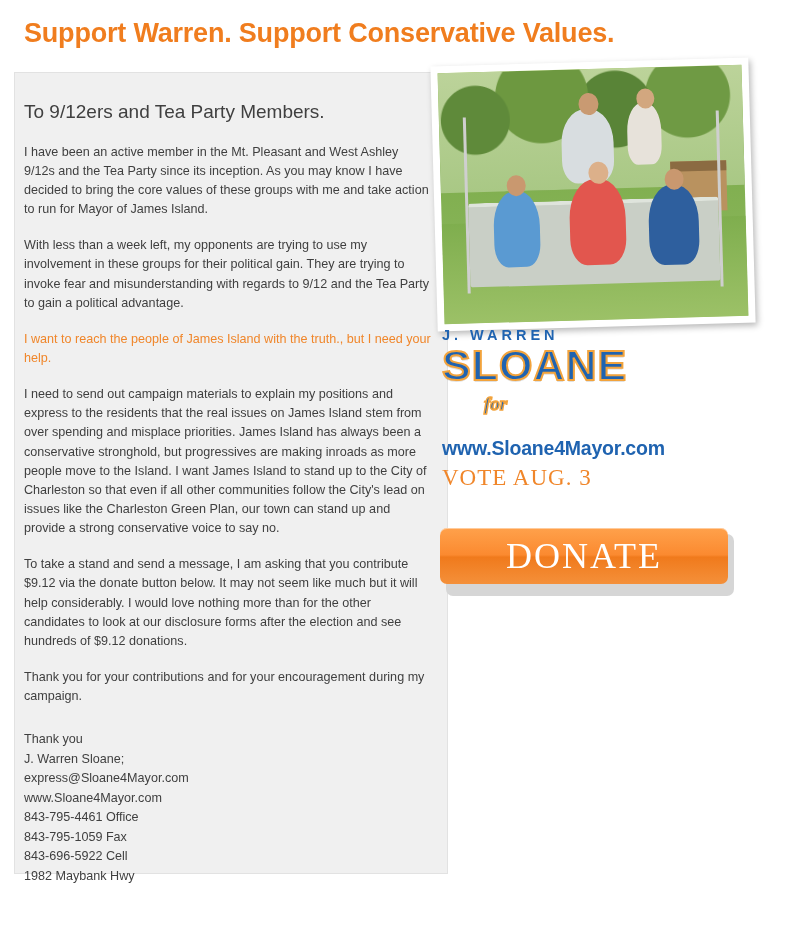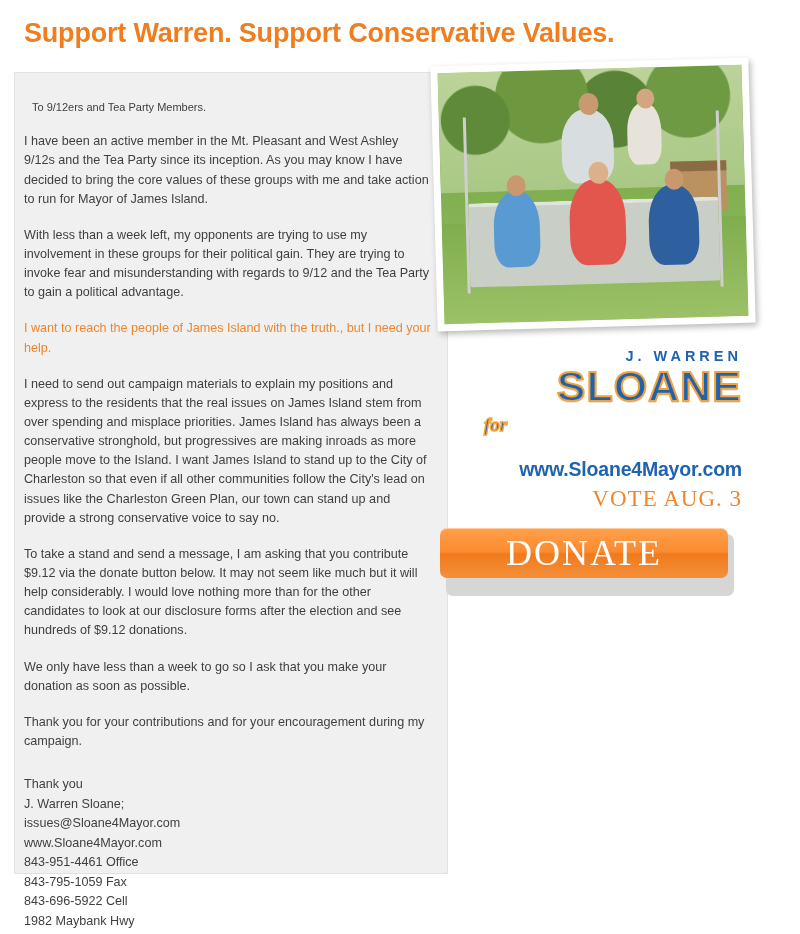--- a/index.html
+++ b/index.html
@@ -39,23 +39,23 @@
     background: #f0f0f0;
     border: 1px solid #e2e2e2;
   }
   .body-inner {
     position: absolute;
     left: 24px;
     top: 72px;
     width: 412px;
   }
   .salutation {
-    font-size: 11px;
+    font-size: 19px;
     color: #404040;
-    margin: 28px 0 18px 8px;
+    margin: 28px 0 18px 0;
     line-height: 1.3;
   }
   .para {
     font-size: 12.6px;
     line-height: 1.52;
     color: #3f3f3f;
     margin: 0 0 17px 0;
     max-width: 408px;
   }
   .para.highlight {
@@ -139,23 +139,23 @@
   .photo .p.boy1 .head { position:absolute; left: 32%; top: -16px; width: 19px; height: 21px; background: #c9986f; border-radius: 50%; }
   .photo .p.mom { left: 42%; top: 44%; width: 56px; height: 86px; background: #e2564e; }
   .photo .p.mom .head { position:absolute; left: 36%; top: -17px; width: 20px; height: 22px; background: #dcb08a; border-radius: 50%; }
   .photo .p.boy2 { left: 68%; top: 47%; width: 50px; height: 80px; background: #2e5f9e; }
   .photo .p.boy2 .head { position:absolute; left: 34%; top: -16px; width: 19px; height: 21px; background: #c9986f; border-radius: 50%; }
 
   
   .logo {
     position: absolute;
     left: 10px;
-    top: 296px;
+    top: 275px;
     width: 300px;
-    text-align: right;
+    text-align: left;
   }
   .logo .jwarren {
     font-size: 14.5px;
     font-weight: bold;
     letter-spacing: 4px;
     color: #1f63b0;
     margin-bottom: 2px;
   }
   .logo .sloane {
     font-size: 43px;
@@ -215,21 +215,21 @@
     width: 288px;
     height: 62px;
     border-radius: 7px;
     background: #d6d6d6;
   }
   .donate {
     position: absolute;
     left: 8px;
     top: 476px;
     width: 288px;
-    height: 50px;
+    height: 56px;
     border: none;
     border-radius: 7px;
     background: linear-gradient(#ffa14b 0%, #fb8a30 48%, #f07a1c 52%, #f4903a 100%);
     color: #ffffff;
     font-family: "Liberation Serif", serif;
     font-size: 36px;
     letter-spacing: 2px;
     cursor: pointer;
     box-shadow: inset 0 1px 0 rgba(255,255,255,0.45);
   }
@@ -242,29 +242,28 @@
 <div class="body-panel"></div>
 
 <div class="body-inner">
   <div class="salutation">To 9/12ers and Tea Party Members.</div>
 
   <p class="para">I have been an active member in the Mt. Pleasant and West Ashley 9/12s and the Tea Party since its inception. As you may know I have decided to bring the core values of these groups with me and take action to run for Mayor of James Island.</p>
   <p class="para">With less than a week left, my opponents are trying to use my involvement in these groups for their political gain. They are trying to invoke fear and misunderstanding with regards to 9/12 and the Tea Party to gain a political advantage.</p>
   <p class="para highlight">I want to reach the people of James Island with the truth., but I need your help.</p>
   <p class="para">I need to send out campaign materials to explain my positions and express to the residents that the real issues on James Island stem from over spending and misplace priorities.  James Island has always been a conservative stronghold, but progressives are making inroads as more people move to the Island.  I want James Island to stand up to the City of Charleston so that even if all other communities follow the City's lead on issues like the Charleston Green Plan, our town can stand up and provide a strong conservative voice to say no.</p>
   <p class="para">To take a stand and send a message, I am asking that you contribute $9.12 via the donate button below.  It may not seem like much but it will help considerably.  I would love nothing more than for the other candidates to look at our disclosure forms after the election and see hundreds of $9.12 donations.</p>
-  <p class="para">We only have less than a week to go so I ask that you make your donation as soon as possible.</p>
   <p class="para">Thank you for your contributions and for your encouragement during my campaign.</p>
 
   <div class="signoff">
     <div>Thank you</div>
     <div>J. Warren Sloane;</div>
-    <div>issues@Sloane4Mayor.com</div>
+    <div>express@Sloane4Mayor.com</div>
     <div>www.Sloane4Mayor.com</div>
-    <div>843-951-4461 Office</div>
+    <div>843-795-4461 Office</div>
     <div>843-795-1059 Fax</div>
     <div>843-696-5922 Cell</div>
     <div>1982 Maybank Hwy</div>
   </div>
 </div>
 
 <div class="right-col">
 
   <div class="photo-wrap">
     <div class="photo">

